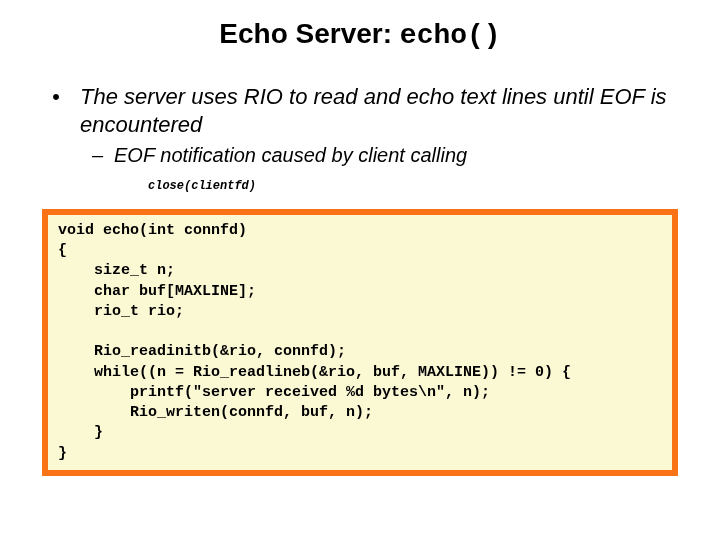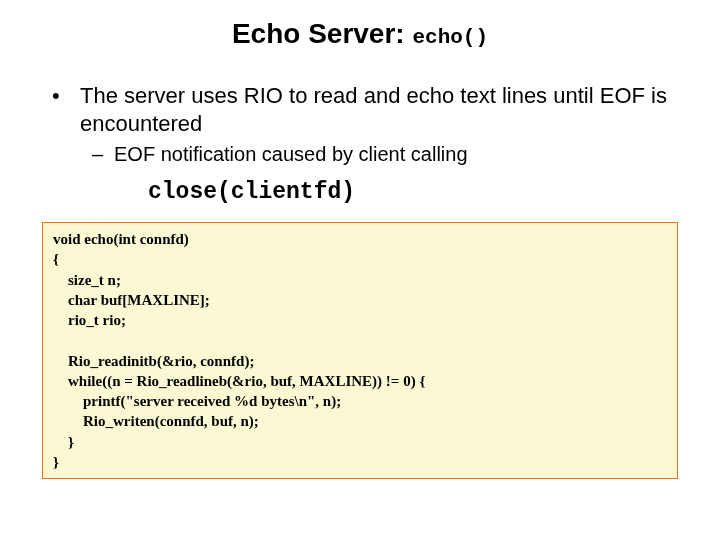--- a/index.html
+++ b/index.html
@@ -21,24 +21,25 @@
     text-align: center;
     font-weight: bold;
     font-size: 28px;
     margin-top: 18px;
     margin-bottom: 32px;
     font-family: "Comic Sans MS", "Trebuchet MS", Arial, sans-serif;
   }
   .title .mono {
     font-family: "Courier New", Courier, monospace;
     font-weight: bold;
-    font-size: 21px;
+    font-size: 28px;
   }
   .content {
     padding: 0 42px 0 42px;
+    font-style: italic;
   }
   ul.level1 {
     list-style: none;
     padding: 0;
     margin: 0;
   }
   ul.level1 > li {
     position: relative;
     padding-left: 38px;
     font-size: 22px;
@@ -69,31 +70,31 @@
   ul.level2 > li::before {
     content: "–";
     position: absolute;
     left: 12px;
     top: 0;
     font-size: 20px;
   }
   .sub-code {
     font-family: "Courier New", Courier, monospace;
     font-weight: bold;
-    font-size: 23px;
+    font-size: 12px;
     margin: 0 0 8px 68px;
     padding: 0;
     line-height: 1.3;
   }
   .codebox {
     margin: 14px 42px 0 42px;
-    border: 1px solid #f97316;
+    border: 6px solid #f97316;
     background: #fbf8d4;
     padding: 6px 10px 6px 10px;
-    font-family: Liberation Serif, serif;
+    font-family: Liberation Mono, monospace;
     font-weight: bold;
     font-size: 15px;
     line-height: 1.35;
     white-space: pre;
     overflow: hidden;
   }
 </style>
 </head>
 <body>
 <div class="slide">

